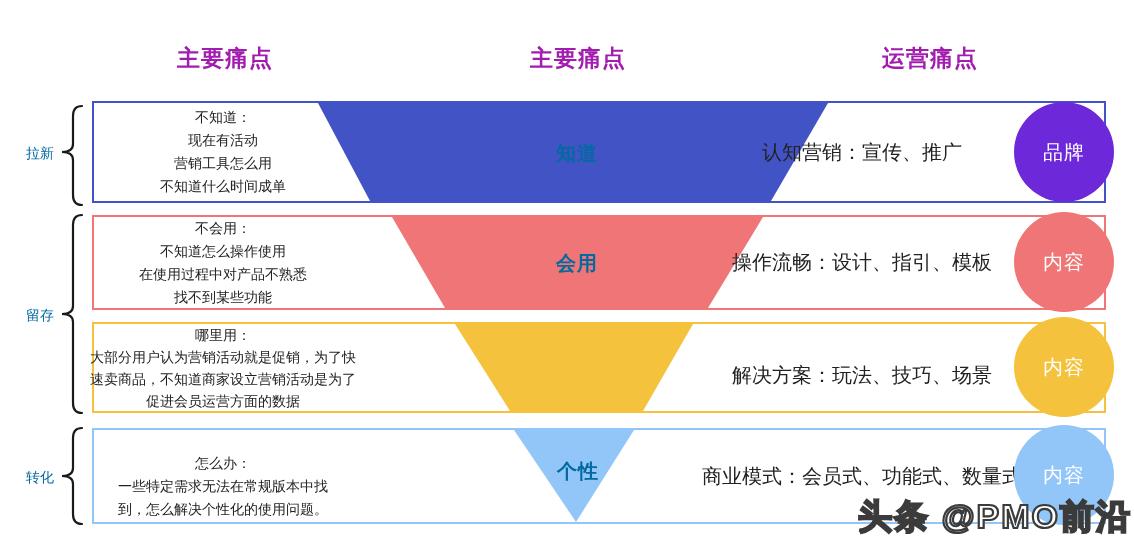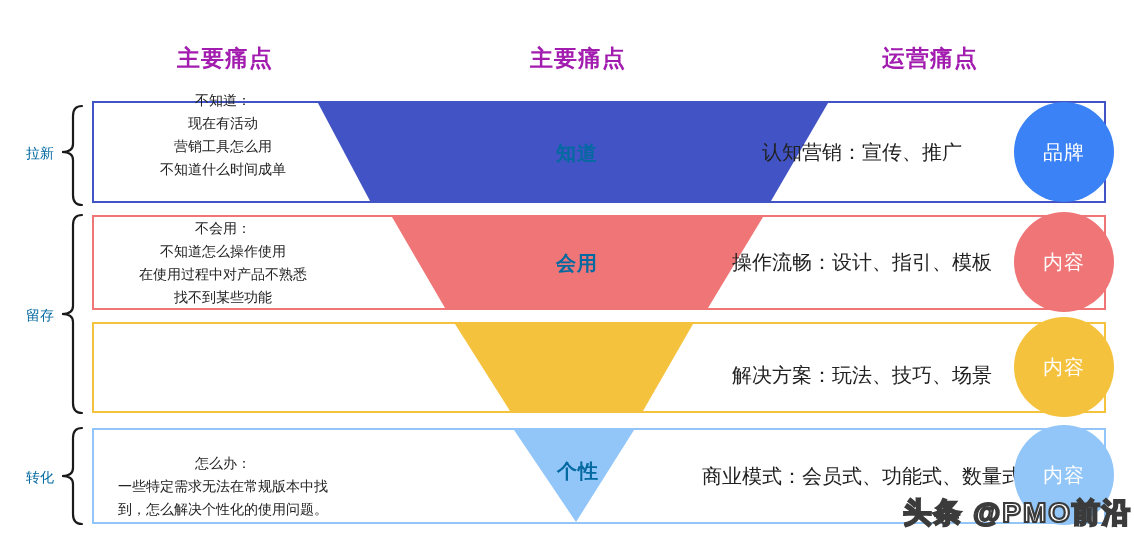--- a/index.html
+++ b/index.html
@@ -64,21 +64,21 @@
     width: 292px;
     display: flex;
     align-items: center;
     justify-content: center;
     text-align: center;
     white-space: pre-line;
     font-size: 14px;
     line-height: 23px;
     color: #222222;
   }
-  .pt-1 { top: 86px; height: 98px; }
+  .pt-1 { top: 103px; height: 98px; }
   .pt-2 { top: 217px; height: 91px; }
   .pt-3 { top: 324px; height: 87px; line-height: 22px; }
   .pt-4 { top: 430px; height: 112px; }
 
   .funnel-label {
     position: absolute;
     width: 160px;
     text-align: center;
     font-size: 20px;
     font-weight: 700;
@@ -121,21 +121,21 @@
   }
   .cc-1 { top: 102px; }
   .cc-2 { top: 212px; }
   .cc-3 { top: 317px; }
   .cc-4 { top: 425px; }
 
   .watermark {
     position: absolute;
     right: 2px;
     top: 494px;
-    font-size: 28px;
+    font-size: 34px;
     font-weight: 700;
     letter-spacing: 2px;
     color: #ffffff;
     -webkit-text-stroke: 2.2px #3b3b3b;
     text-shadow: 0 0 1px #3b3b3b;
   }
 </style>
 </head>
 <body>
 
@@ -166,33 +166,37 @@
   <div class="bracket-label bl-3">转化</div>
 
   <div class="pain-text pt-1">不知道：
 现在有活动
 营销工具怎么用
 不知道什么时间成单</div>
   <div class="pain-text pt-2">不会用：
 不知道怎么操作使用
 在使用过程中对产品不熟悉
 找不到某些功能</div>
+  <div class="pain-text pt-3">哪里用：
+大部分用户认为营销活动就是促销，为了快
+速卖商品，不知道商家设立营销活动是为了
+促进会员运营方面的数据</div>
   <div class="pain-text pt-4">怎么办：
 一些特定需求无法在常规版本中找
 到，怎么解决个性化的使用问题。</div>
 
   <div class="funnel-label fl-1">知道</div>
   <div class="funnel-label fl-2">会用</div>
   <div class="funnel-label fl-4">个性</div>
 
   <div class="ops-text ot-1">认知营销：宣传、推广</div>
   <div class="ops-text ot-2">操作流畅：设计、指引、模板</div>
   <div class="ops-text ot-3">解决方案：玩法、技巧、场景</div>
   <div class="ops-text ot-4">商业模式：会员式、功能式、数量式</div>
 
-  <div class="category-circle cc-1" style="background-color: #3b82f6; text-align: center;">品牌</div>
+  <div class="category-circle cc-1" style="background-color: #6d28d9; text-align: center;">品牌</div>
   <div class="category-circle cc-2" style="background-color: rgb(240, 117, 118);">内容</div>
   <div class="category-circle cc-3" style="background-color: rgb(245, 194, 62);">内容</div>
   <div class="category-circle cc-4" style="background-color: rgb(146, 198, 249);">内容</div>
 
   <div class="watermark">头条 @PMO前沿</div>
 
 </div>
 
 </body></html>

